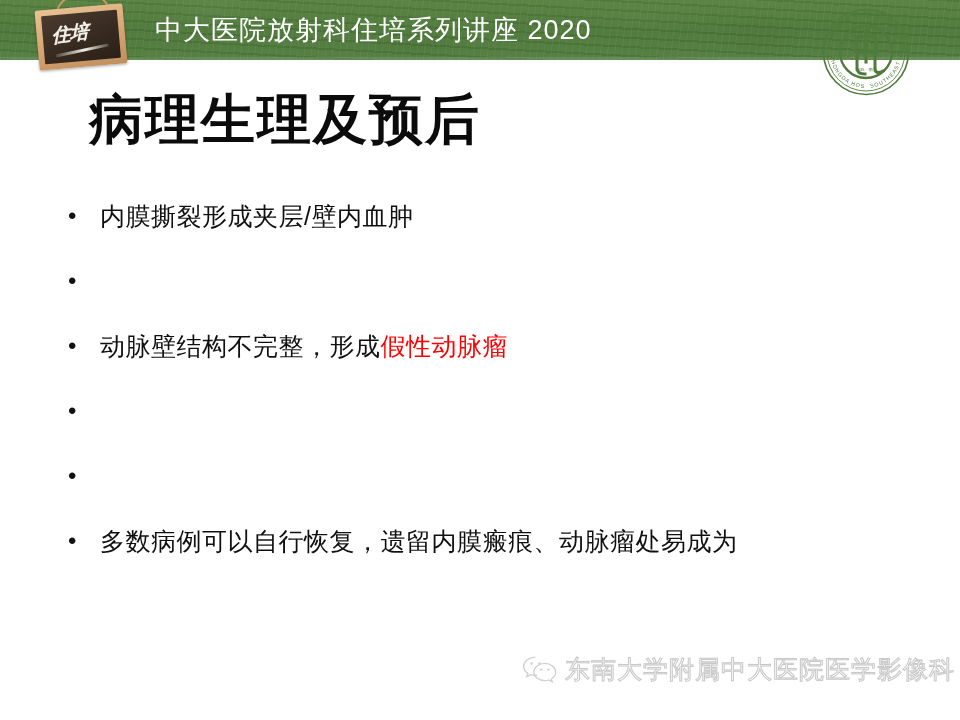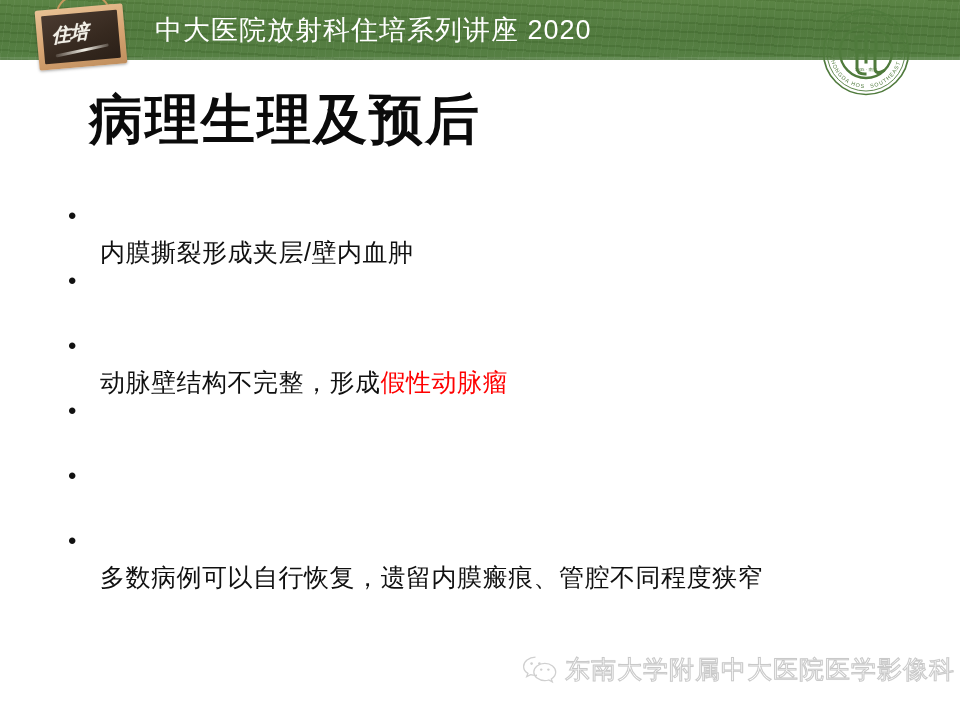--- a/index.html
+++ b/index.html
@@ -154,21 +154,20 @@
     text-align: left;
   }
   .bullet-text {
     flex: 1 1 auto;
     font-family: "Liberation Sans", "DejaVu Sans", sans-serif;
     font-size: 25px;
     color: #101010;
     line-height: 32px;
     letter-spacing: .5px;
     white-space: nowrap;
-    margin-top: 36px;
   }
   .bullet-text .hl { color: #ff0000; }
 
   
   .footer-watermark {
     position: absolute;
     left: 521px; top: 652px;
     display: flex;
     align-items: center;
     height: 34px;
@@ -254,21 +253,21 @@
     <span class="bullet-text"><span>动脉壁结构不完整，形成</span><span class="hl">假性动脉瘤</span></span>
   </div>
   <div class="bullet-row">
     <span class="bullet-dot">•</span>
   </div>
   <div class="bullet-row">
     <span class="bullet-dot">•</span>
   </div>
   <div class="bullet-row">
     <span class="bullet-dot">•</span>
-    <span class="bullet-text"><span>多数病例可以自行恢复，遗留内膜瘢痕、管腔不同程度狭窄</span></span>
+    <span class="bullet-text"><span>多数病例可以自行恢复，遗留内膜瘢痕、动脉瘤处易成为</span></span>
   </div>
 </div>
 
 <div class="footer-watermark">
   <span class="wechat-icon">
     <svg width="38" height="30" viewBox="0 0 38 30" aria-hidden="true">
       <g fill="none" stroke="#d0d0d0" stroke-width="1.3">
         <path d="M 14.5,3.2 C 7.8,3.2 2.6,7.4 2.6,12.4 c 0,2.8 1.7,5.3 4.3,7 L 5.7,22.6 l 3.9,-2 c 1.5,.45 3.1,.7 4.9,.7 .5,0 1,-.02 1.5,-.07"></path>
         <path d="M 23.8,9.3 c -6.1,0 -11,4 -11,8.7 0,4.7 4.9,8.6 11,8.6 1.4,0 2.7,-.2 3.9,-.6 l 3.6,1.9 -1,-2.9 c 2.6,-1.6 4.4,-4.1 4.4,-7 0,-4.7 -4.8,-8.7 -10.9,-8.7 z"></path>
       </g>

